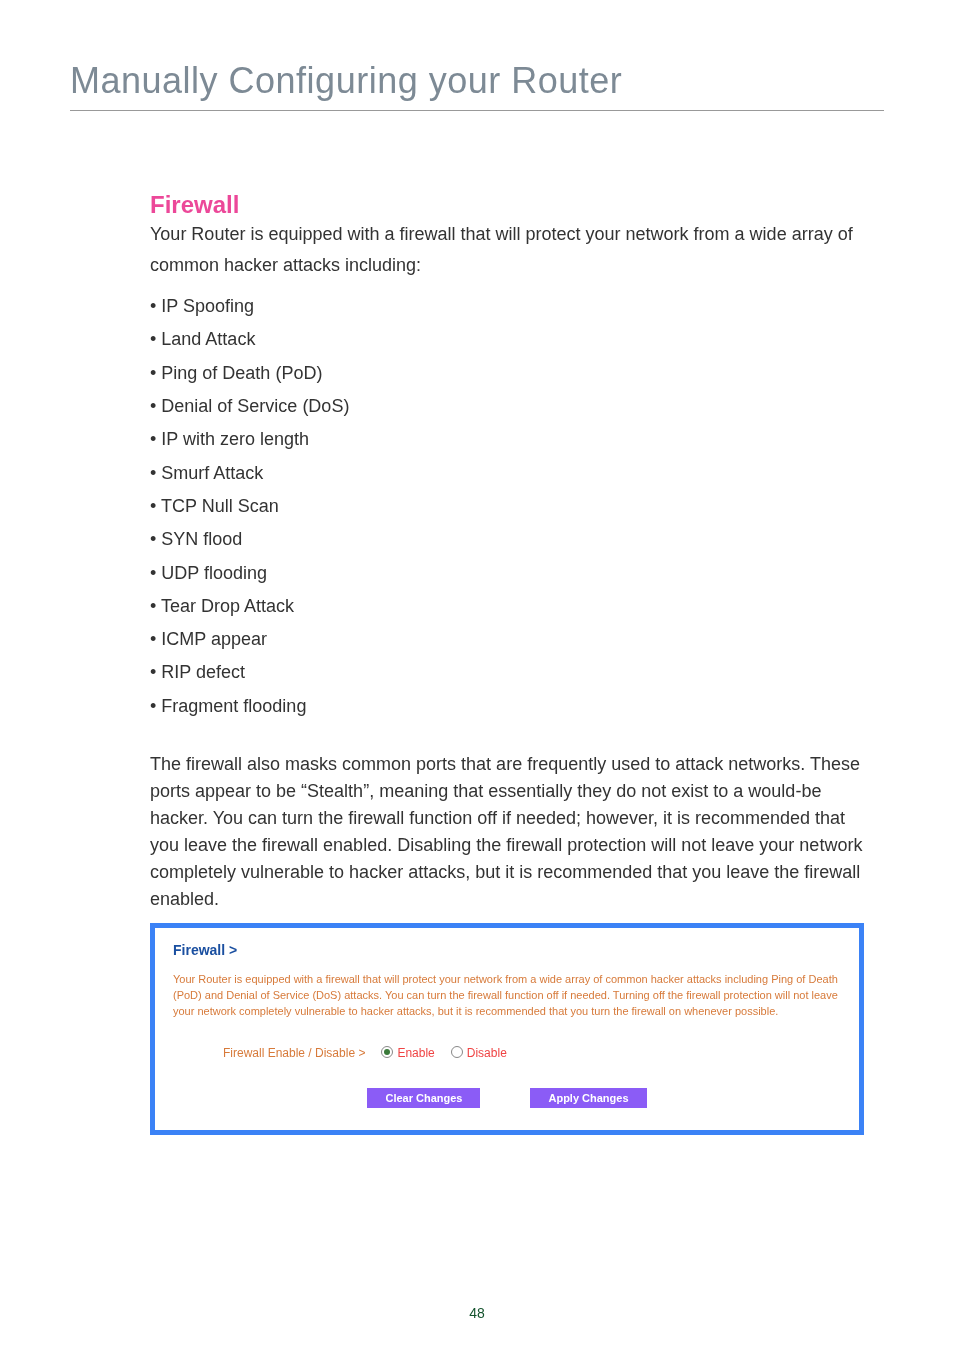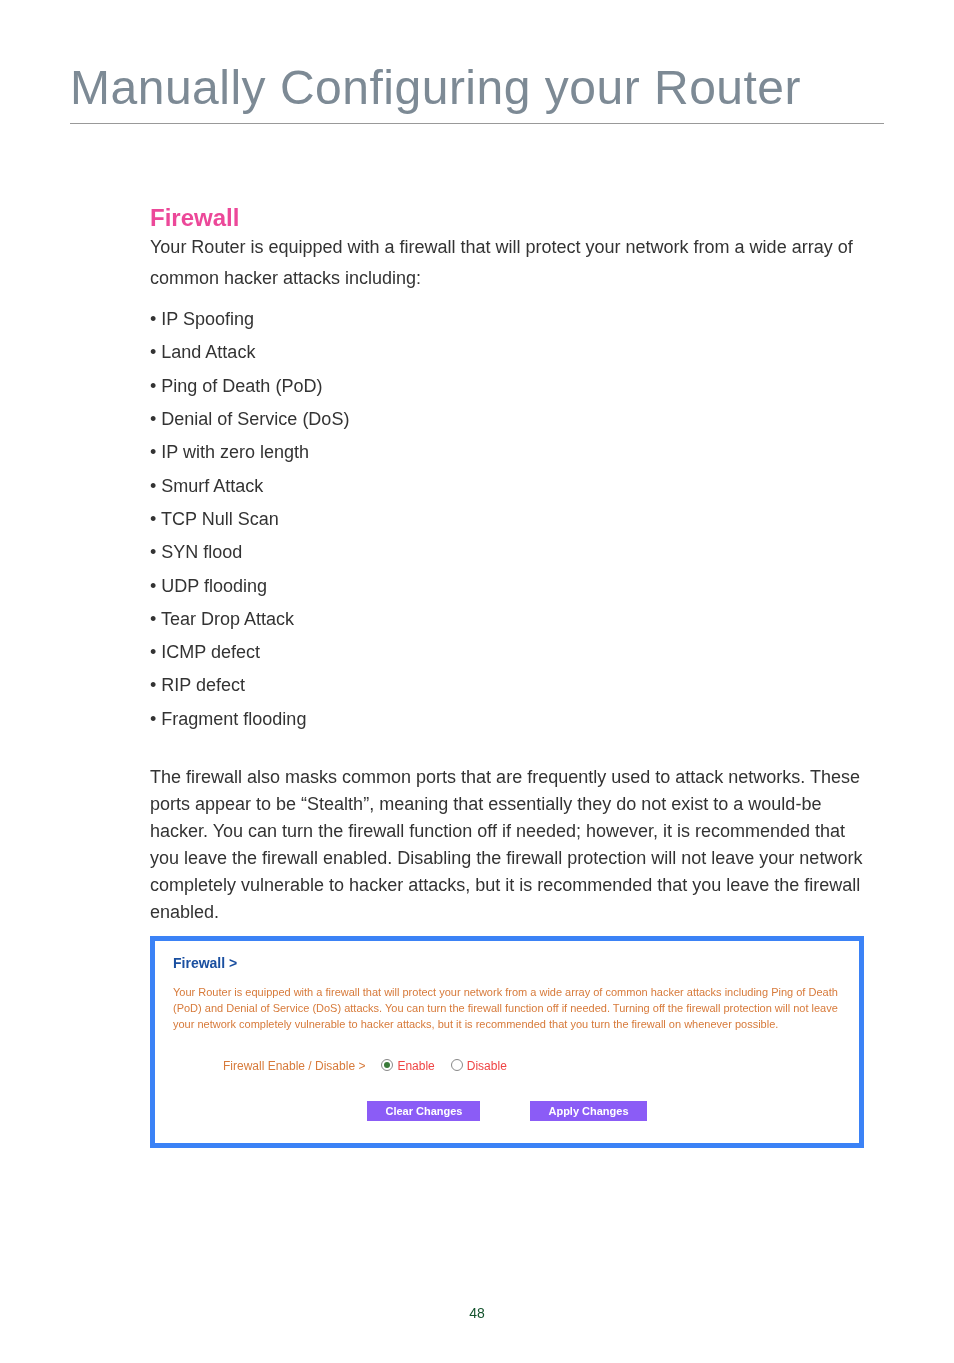--- a/index.html
+++ b/index.html
@@ -10,21 +10,21 @@
     body {
       width: 954px;
       height: 1363px;
       background: #ffffff;
       font-family: Arial, Helvetica, sans-serif;
       color: #000000;
       padding: 60px 70px 40px 70px;
       position: relative;
     }
     .page-title {
-      font-size: 48px;
+      font-size: 36px;
       font-weight: 300;
       color: #7d8a95;
       letter-spacing: 0.5px;
       padding-bottom: 8px;
       border-bottom: 1px solid #999;
       margin-bottom: 80px;
     }
     .content {
       padding-left: 80px;
       padding-right: 20px;
@@ -150,21 +150,21 @@
     <li>IP Spoofing</li>
     <li>Land Attack</li>
     <li>Ping of Death (PoD)</li>
     <li>Denial of Service (DoS)</li>
     <li>IP with zero length</li>
     <li>Smurf Attack</li>
     <li>TCP Null Scan</li>
     <li>SYN flood</li>
     <li>UDP flooding</li>
     <li>Tear Drop Attack</li>
-    <li>ICMP defect</li>
+    <li>ICMP appear</li>
     <li>RIP defect</li>
     <li>Fragment flooding</li>
   </ul>
 
   <p class="body-paragraph">The firewall also masks common ports that are frequently used to attack networks. These ports appear to be “Stealth”, meaning that essentially they do not exist to a would-be hacker. You can turn the firewall function off if needed; however, it is recommended that you leave the firewall enabled. Disabling the firewall protection will not leave your network completely vulnerable to hacker attacks, but it is recommended that you leave the firewall enabled.</p>
 
   <div class="panel">
     <div class="panel-title">Firewall &gt;</div>
     <div class="panel-desc">Your Router is equipped with a firewall that will protect your network from a wide array of common hacker attacks including Ping of Death (PoD) and Denial of Service (DoS) attacks. You can turn the firewall function off if needed. Turning off the firewall protection will not leave your network completely vulnerable to hacker attacks, but it is recommended that you turn the firewall on whenever possible.</div>
 

